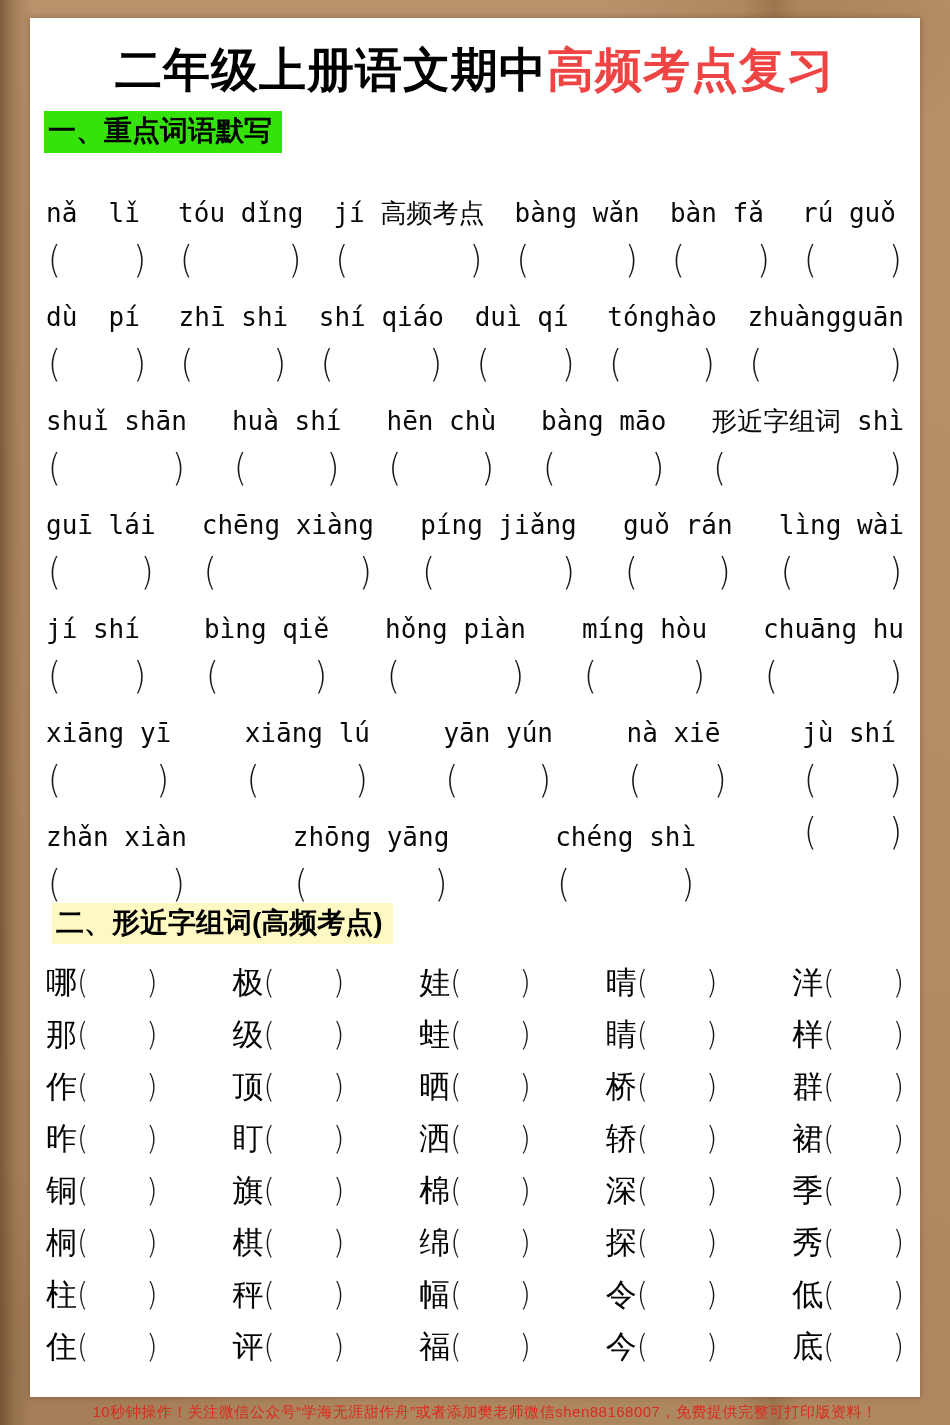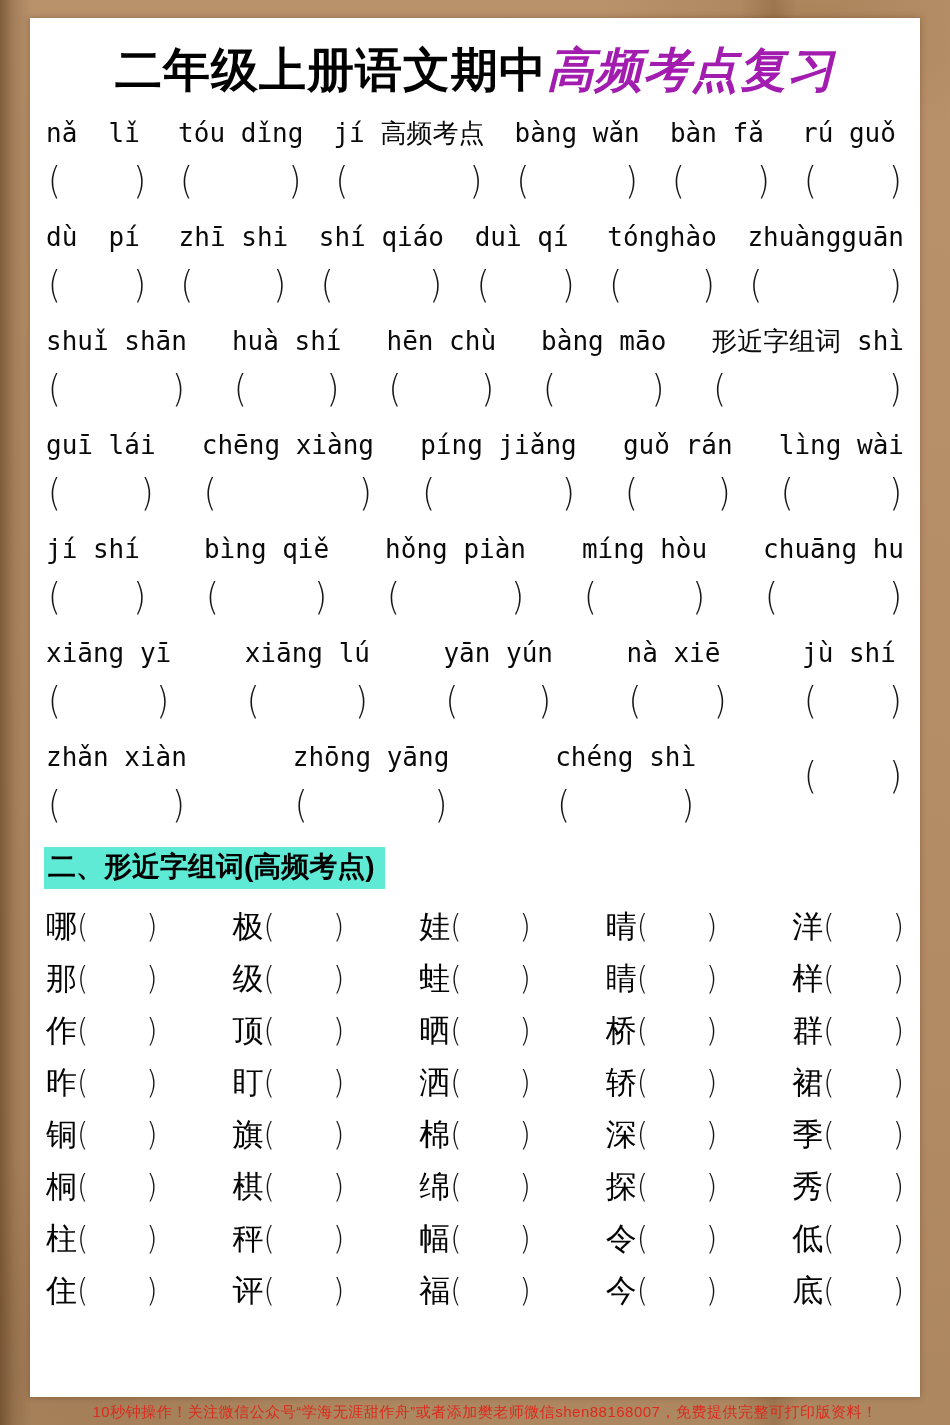--- a/index.html
+++ b/index.html
@@ -49,20 +49,21 @@
     height:104px;
     padding:14px 2px 0 2px;
   }
   .pinyin-item { display:flex; flex-direction:column; min-width:102px; }
   .pinyin-word {
     font-family:"DejaVu Sans Mono", monospace;
     font-size:26px;
     color:#0a0a0a;
     white-space:pre;
     line-height:1.1;
+    margin-top:24px;
   }
   .paren-pair {
     display:flex;
     justify-content:space-between;
     margin-top:16px;
     padding:0 2px;
   }
   .paren {
     font-family:"DejaVu Sans", sans-serif;
     font-size:33px;
@@ -104,22 +105,25 @@
     letter-spacing:.5px;
     white-space:nowrap;
   }
 </style>
 </head>
 <body>
 
 <div>
   <div class="page">
 
-    <div class="title"><span>二年级上册语文期中</span><span class="blue" style="color: #a21caf; font-style: italic;">高频考点复习</span></div>
-
+    <div class="title"><span>二年级上册语文期中</span><span class="blue" style="color: #ef4444;">高频考点复习</span></div>
+
+    <div>
+      <div class="section-header" style="background: rgb(53, 227, 10);">一、重点词语默写</div>
+    </div>
 
     <div class="pinyin-section" id="pinyin-section">
         <div class="pinyin-row">
           <div class="pinyin-item">
             <div class="pinyin-word">nǎ  lǐ</div>
             <div class="paren-pair">
               <span class="paren">(</span>
               <span class="paren">)</span>
             </div>
           </div>
@@ -376,21 +380,21 @@
           <div class="pinyin-item">
             <div class="paren-pair">
               <span class="paren">(</span>
               <span class="paren">)</span>
             </div>
           </div>
         </div>
       </div>
 
     <div>
-      <div class="section-header" style="background: #5eead4;">二、形近字组词(高频考点)</div>
+      <div class="section-header" style="background: #fef9c3; margin-left: 8px;">二、形近字组词(高频考点)</div>
     </div>
 
     <div class="char-grid" id="char-grid">
         <div class="char-row">
           <div class="char-cell">
             <span class="char-label">哪</span>
             <span class="cparen">(</span>
             <span class="cgap"></span>
             <span class="cparen">)</span>
           </div>

